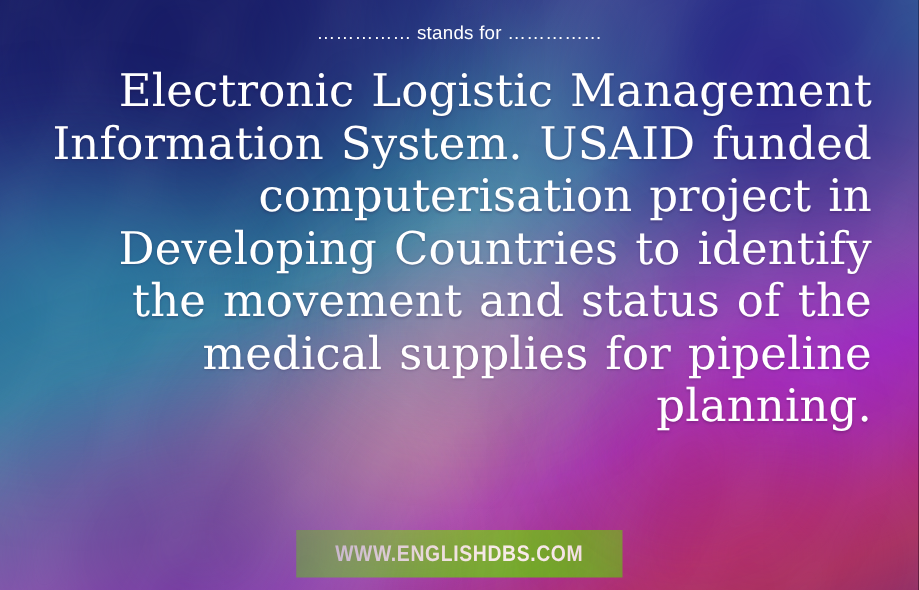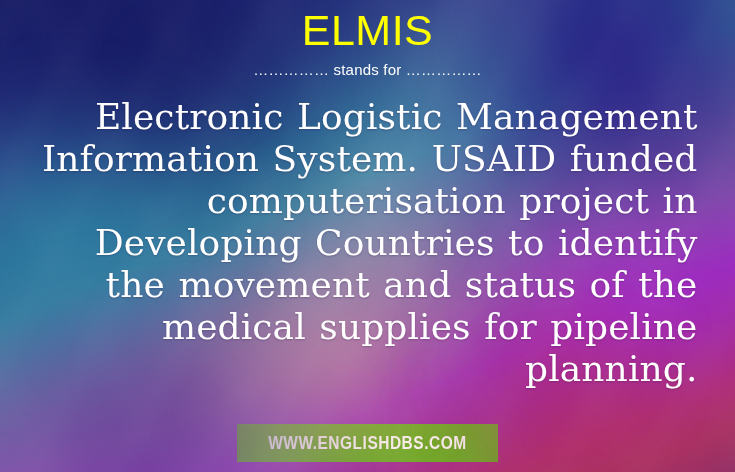--- a/index.html
+++ b/index.html
@@ -203,21 +203,20 @@
   <div class="bg-blob blob-orange"></div>
   <div class="bg-blob blob-peach"></div>
   <div class="bg-blob blob-violet"></div>
   <div class="bg-blob blob-rose"></div>
   <div class="bg-blob blob-crimson"></div>
   <div class="bg-streaks"></div>
   <div class="bg-sheen"></div>
 
   <div class="content">
 
-    <h1 id="acronym-title">ELMIS</h1>
 
     <div id="stands-for-line">…………… stands for ……………</div>
 
     <p id="definition-text">Electronic Logistic Management Information System. USAID funded computerisation project in Developing Countries to identify the movement and status of the medical supplies for pipeline planning.</p>
 
   </div>
 
   <button id="site-button">
     <span id="site-button-label">WWW.ENGLISHDBS.COM</span>
   </button>

